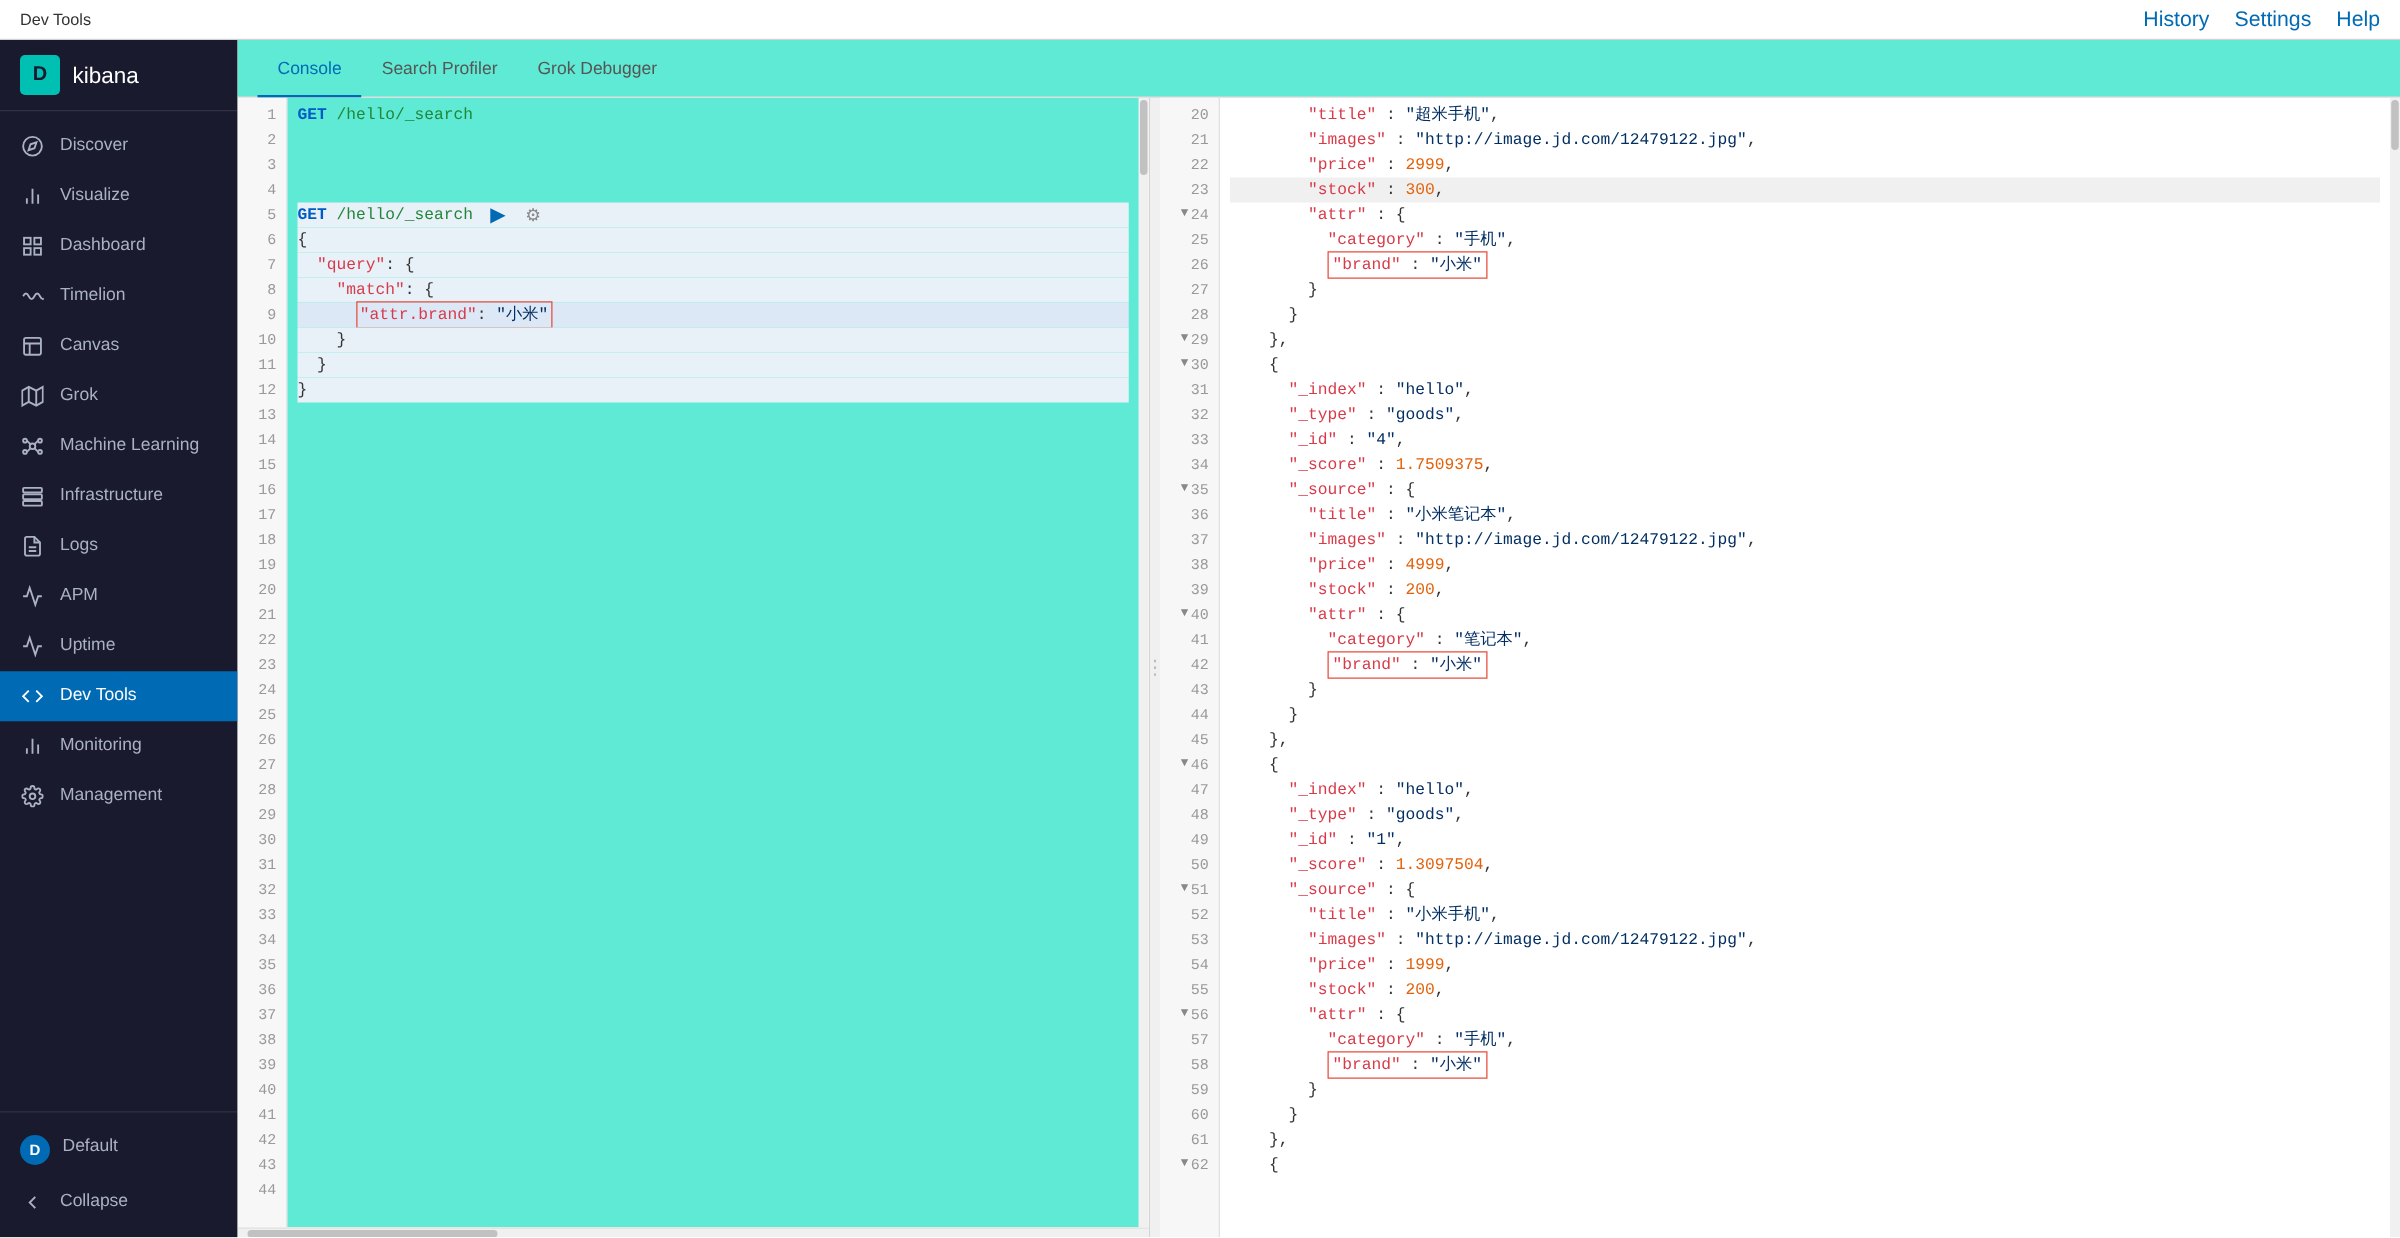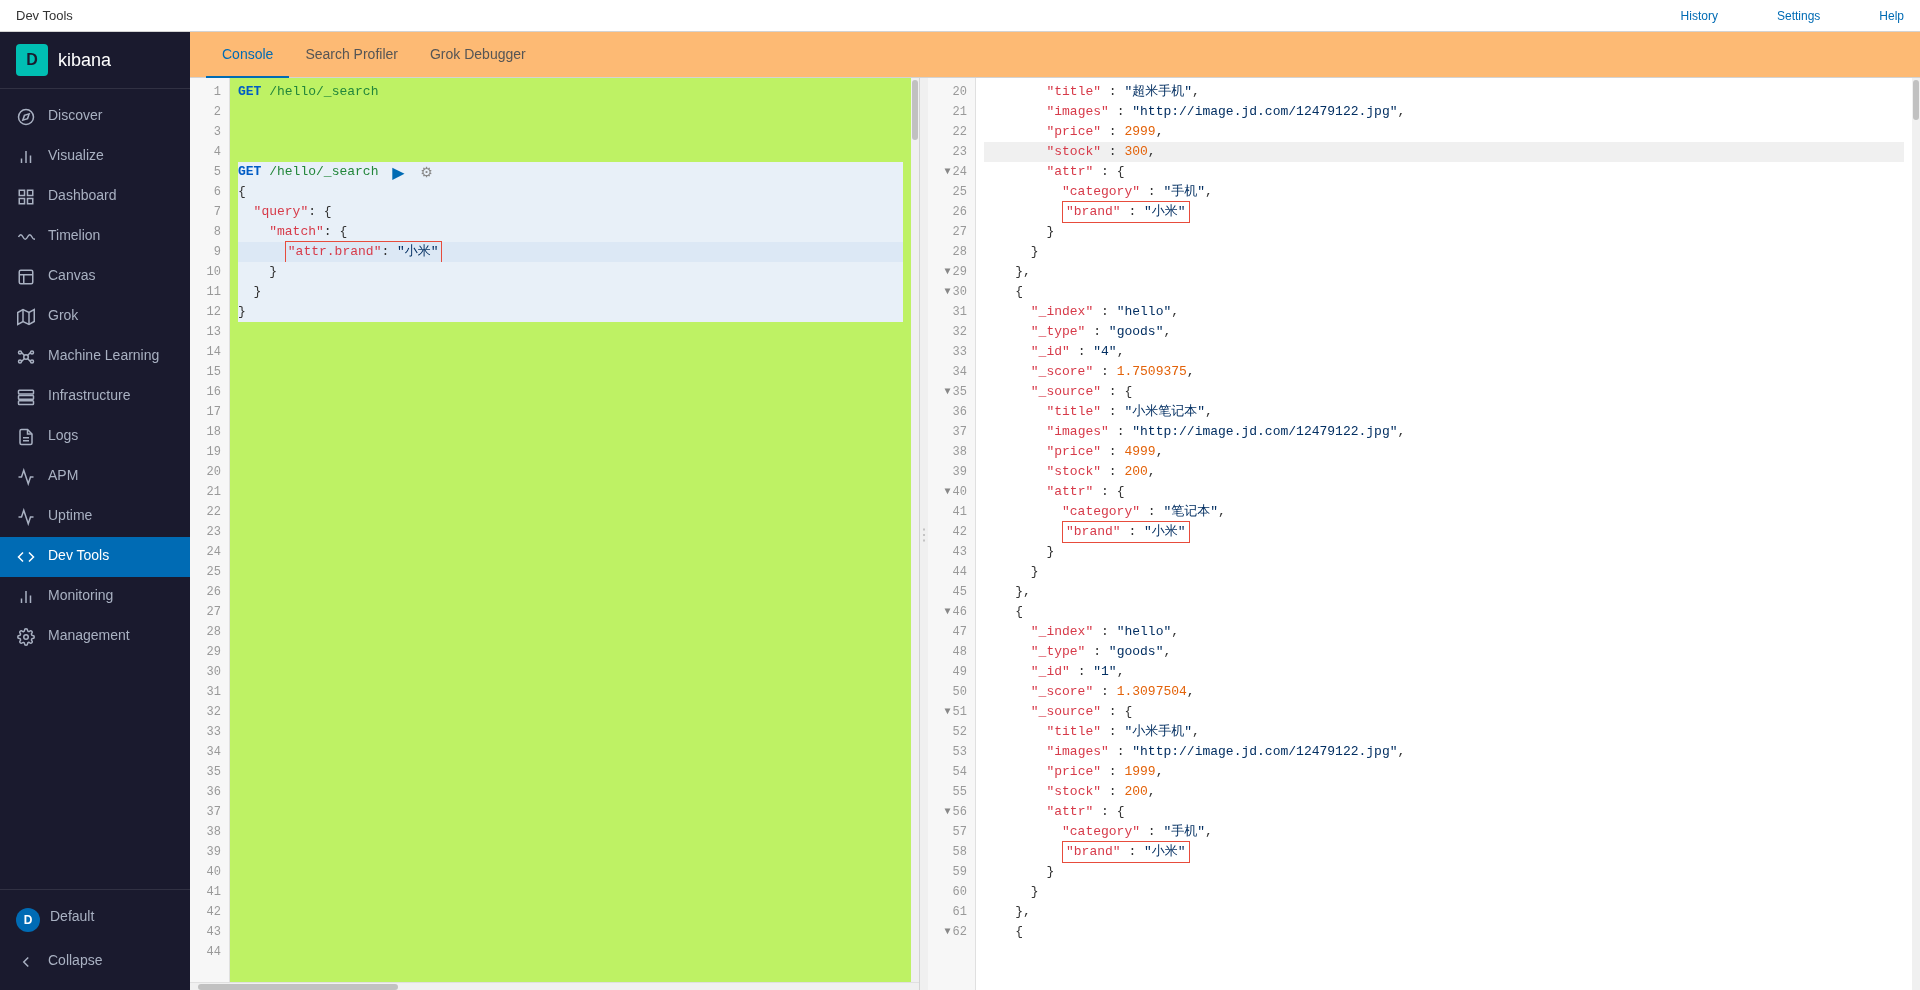--- a/index.html
+++ b/index.html
@@ -10,21 +10,21 @@
       height: 32px;
       background: #fff;
       border-bottom: 1px solid #d3d3d3;
       display: flex;
       align-items: center;
       padding: 0 16px;
       justify-content: space-between;
     }
     .top-bar-title { font-size: 13px; color: #333; font-weight: 500; }
     .top-bar-actions { display: flex; gap: 20px; }
-    .top-bar-action { font-size: 12px; color: #006bb4; cursor: pointer; margin-left: 39px; }
+    .top-bar-action { font-size: 17px; color: #006bb4; cursor: pointer; }
 
     
     .main-layout { display: flex; flex: 1; overflow: hidden; }
 
     
     .sidebar {
       width: 190px;
       background: #1a1a2e;
       display: flex;
       flex-direction: column;
@@ -57,21 +57,21 @@
     .sidebar-item .icon { width: 20px; height: 20px; display: flex; align-items: center; justify-content: center; flex-shrink: 0; }
     .sidebar-bottom { border-top: 1px solid rgba(255,255,255,0.1); padding: 8px 0; }
 
     
     .content { flex: 1; display: flex; flex-direction: column; overflow: hidden; }
 
     
     .tabs-bar {
       display: flex; align-items: center;
       border-bottom: 1px solid #d3d3d3;
-      background: #fdba74;
+      background: #5eead4;
       padding: 0 16px;
     }
     .tab {
       padding: 14px 16px; font-size: 14px; color: #555;
       cursor: pointer; border-bottom: 2px solid transparent;
       margin-bottom: -1px;
     }
     .tab.active { color: #006bb4; border-bottom: 2px solid #006bb4; font-weight: 500; }
 
     
@@ -107,21 +107,21 @@
       text-align: right;
       color: #999;
       font-size: 12px;
       line-height: 20px;
       user-select: none;
     }
     .line-numbers div { padding-right: 8px; height: 20px; }
     .code-area {
       flex: 1;
       padding: 4px 8px;
-      background: #bef264;
+      background: #5eead4;
       overflow-x: auto;
     }
     .code-line { height: 20px; white-space: pre; display: flex; align-items: center; position: relative; }
     .code-line.highlighted { background: #e8f0f8; }
     .code-line.active-line { background: #dce8f5; }
 
     
     .c-method { color: #005cc5; font-weight: bold; }
     .c-path { color: #22863a; }
     .c-key { color: #d73a49; }

